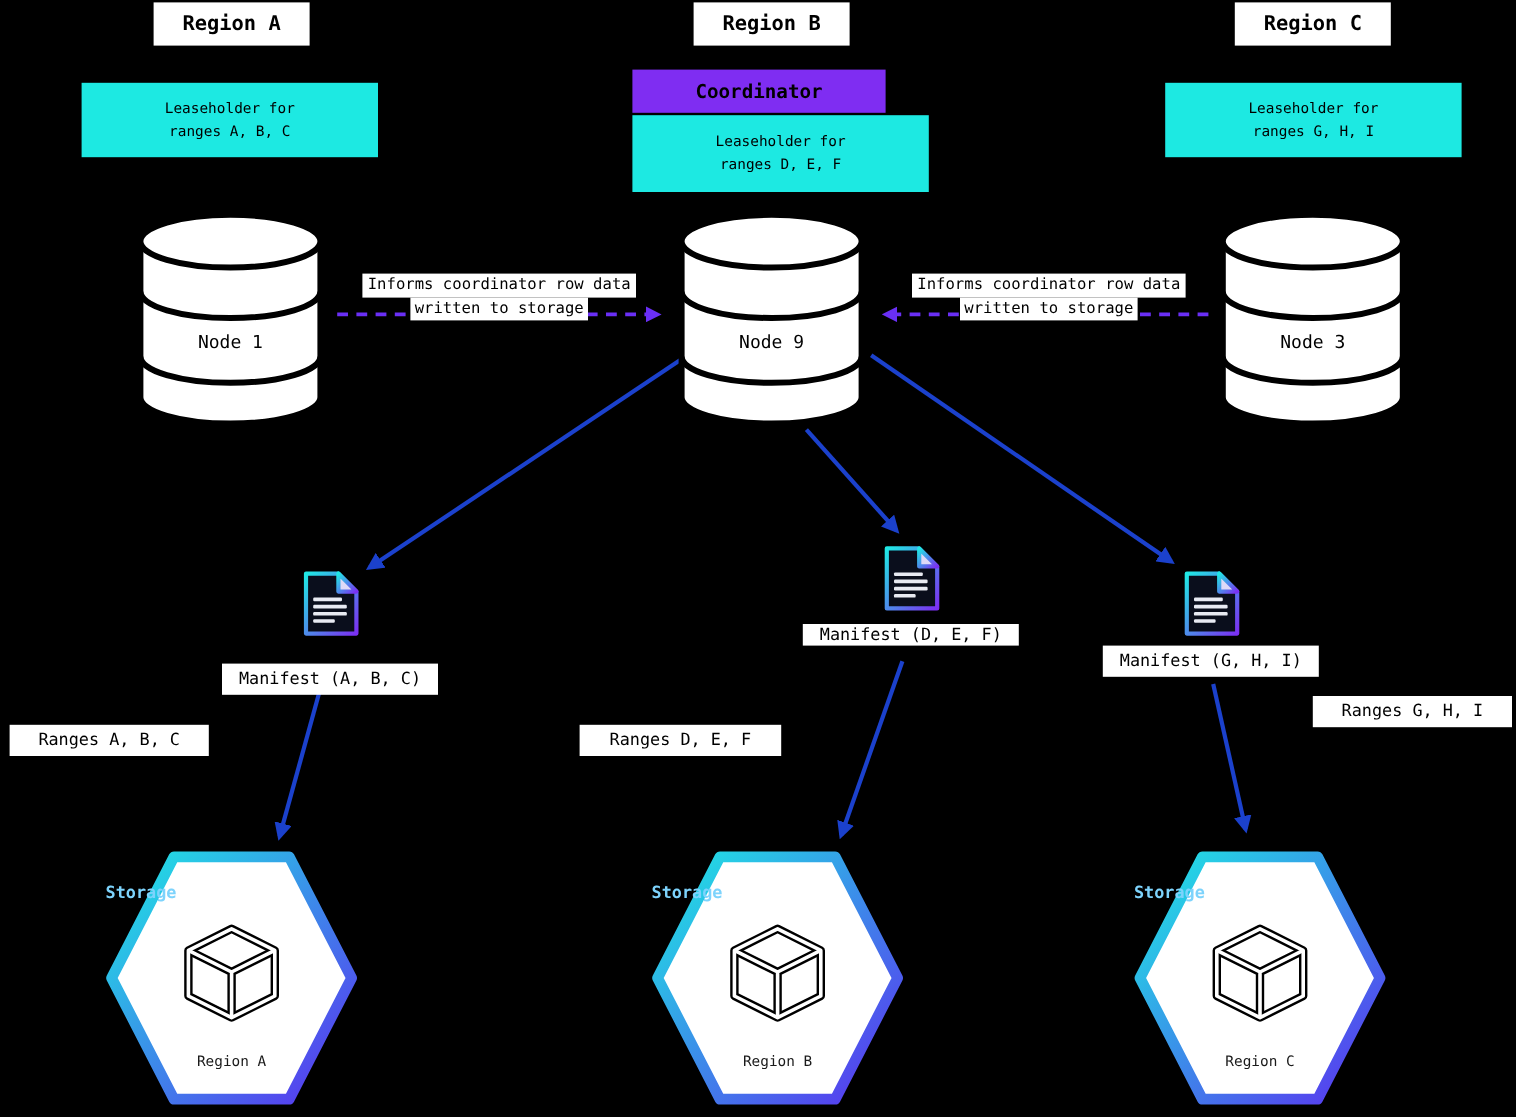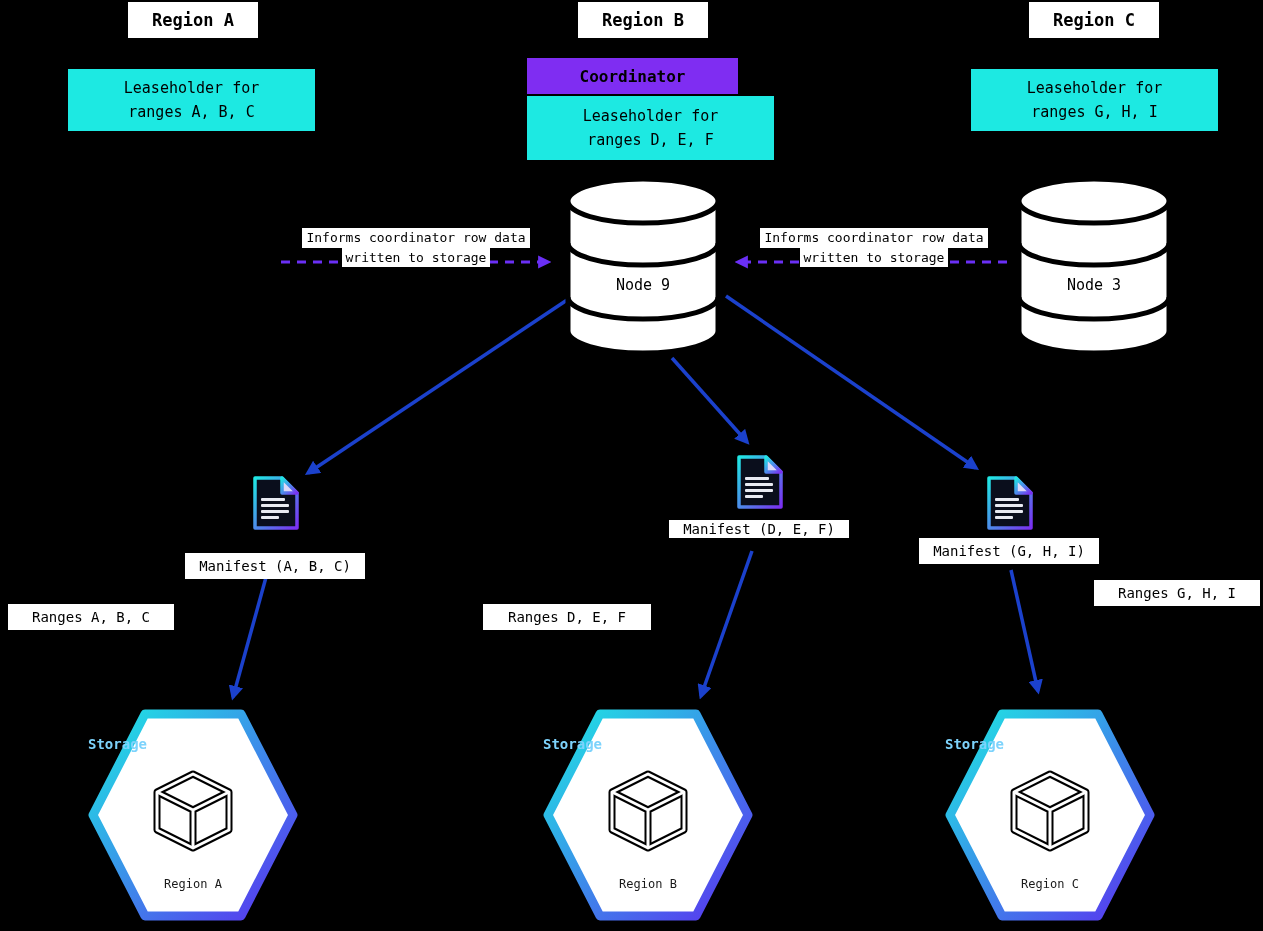--- a/index.html
+++ b/index.html
@@ -3,21 +3,21 @@
 <meta charset="utf-8">
 <style>
   html,body{margin:0;padding:0;background:#000;}
   .stage{position:relative;width:1263px;height:931px;background:#000;overflow:hidden;
          font-family:"DejaVu Sans Mono","Liberation Mono",monospace;}
   .arrows{position:absolute;left:0;top:0;}
   .box{position:absolute;background:#fff;color:#000;display:flex;align-items:center;
        justify-content:center;text-align:center;white-space:nowrap;}
   .region-title{font-weight:bold;font-size:17px;}
   .coordinator{background:#7f2df2;font-weight:bold;font-size:16px;}
-  .leaseholder{background:#1de9e2;font-size:15px;line-height:1.6;flex-direction:column;}
+  .leaseholder{background:#1de9e2;font-size:12px;line-height:1.6;flex-direction:column;}
   .informs{position:absolute;display:flex;flex-direction:column;align-items:center;color:#000;
            font-size:13px;font-weight:normal;line-height:1.5;}
   .informs span{background:#fff;padding:0 4px;white-space:nowrap;}
   .node{position:absolute;width:160px;height:180px;}
   .node-label{position:absolute;left:0;top:100px;width:100%;text-align:center;font-size:15px;color:#000;}
   .plain-label{font-size:14px;}
   .manifest{position:absolute;width:52px;height:58px;}
   .hex{position:absolute;width:210px;height:212px;}
   .hex-title{position:absolute;left:0;top:27px;width:100%;text-align:left;font-size:14px;font-weight:bold;color:#7dd3fc;}
   .hex-cube{position:absolute;left:60px;top:57px;}
@@ -59,20 +59,29 @@
   </div>
   <div class="box leaseholder" style="left:527px;top:96px;width:247px;height:64px">
     <span>Leaseholder for</span>
     <span>ranges D, E, F</span>
   </div>
   <div class="box leaseholder" style="left:971px;top:69px;width:247px;height:62px">
     <span>Leaseholder for</span>
     <span>ranges G, H, I</span>
   </div>
 
+  <div class="node" style="left:112px;top:176px">
+    <svg width="160" height="180" viewBox="0 0 160 180">
+      <path d="M5,25 L5,155 A75,22 0 0 0 155,155 L155,25" fill="#fff" stroke="#000" stroke-width="5"></path>
+      <ellipse cx="80" cy="25" rx="75" ry="22" fill="#fff" stroke="#000" stroke-width="5"></ellipse>
+      <path d="M5,67 A75,22 0 0 0 155,67" fill="none" stroke="#000" stroke-width="5"></path>
+      <path d="M5,121 A75,22 0 0 0 155,121" fill="none" stroke="#000" stroke-width="5"></path>
+    </svg>
+    <div class="node-label">Node 1</div>
+  </div>
   <div class="node" style="left:563px;top:176px">
     <svg width="160" height="180" viewBox="0 0 160 180">
       <path d="M5,25 L5,155 A75,22 0 0 0 155,155 L155,25" fill="#fff" stroke="#000" stroke-width="5"></path>
       <ellipse cx="80" cy="25" rx="75" ry="22" fill="#fff" stroke="#000" stroke-width="5"></ellipse>
       <path d="M5,67 A75,22 0 0 0 155,67" fill="none" stroke="#000" stroke-width="5"></path>
       <path d="M5,121 A75,22 0 0 0 155,121" fill="none" stroke="#000" stroke-width="5"></path>
     </svg>
     <div class="node-label">Node 9</div>
   </div>
   <div class="node" style="left:1014px;top:176px">

